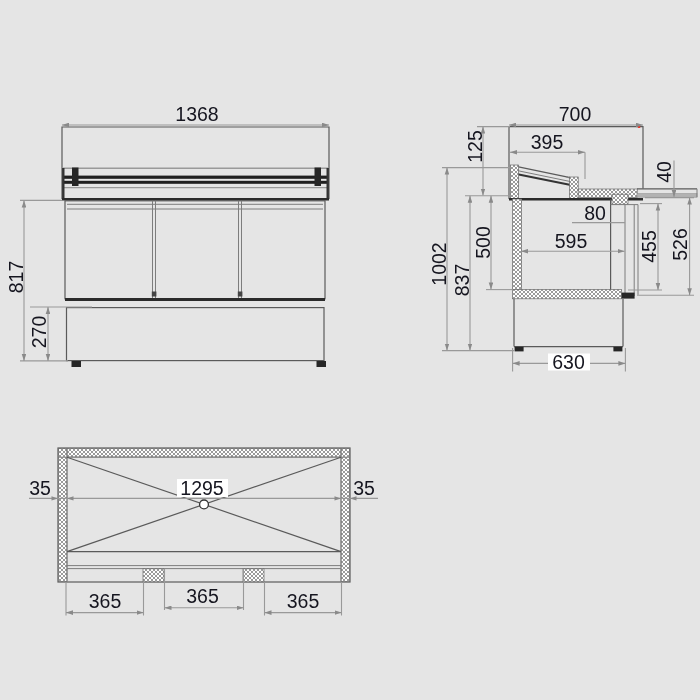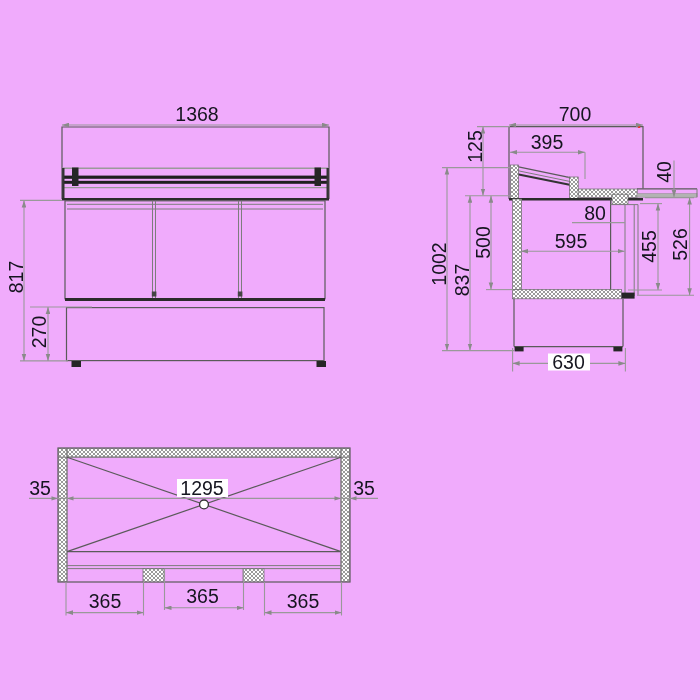--- a/index.html
+++ b/index.html
@@ -1,16 +1,16 @@
 <!DOCTYPE html>
 <html><head>
 <meta charset="utf-8">
 <style>
   html,body{margin:0;padding:0;background:#fff;}
-  .stage{position:relative;width:700px;height:700px;background:#f0abfc;overflow:hidden;
+  .stage{position:relative;width:700px;height:700px;background:#e5e5e5;overflow:hidden;
          font-family:"Liberation Sans",sans-serif;}
   svg{display:block;}
   .o  {stroke:#5a5a5a;stroke-width:1.2;fill:none;}
   .o2 {stroke:#7d7d7d;stroke-width:1;fill:none;}
   .dk {stroke:#2b2b2b;stroke-width:2.4;fill:none;}
   .d  {stroke:#999999;stroke-width:1.1;fill:none;}
   .t  {font-family:"Liberation Sans",sans-serif;font-size:19.5px;fill:#15151f;}
   .h  {fill:url(#hx);stroke:#6a6a6a;stroke-width:0.7;}
   .fd {fill:#1f1f1f;}
   .f2 {fill:#262626;}

